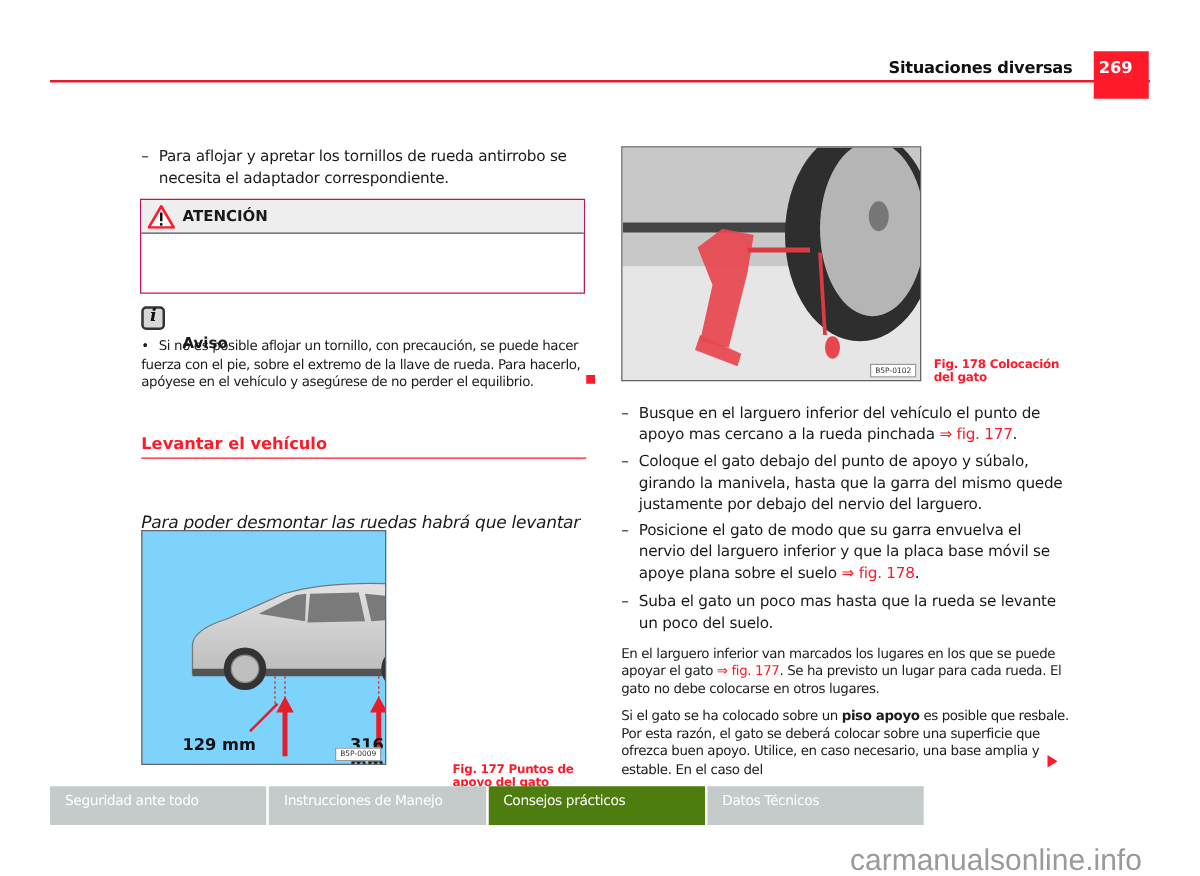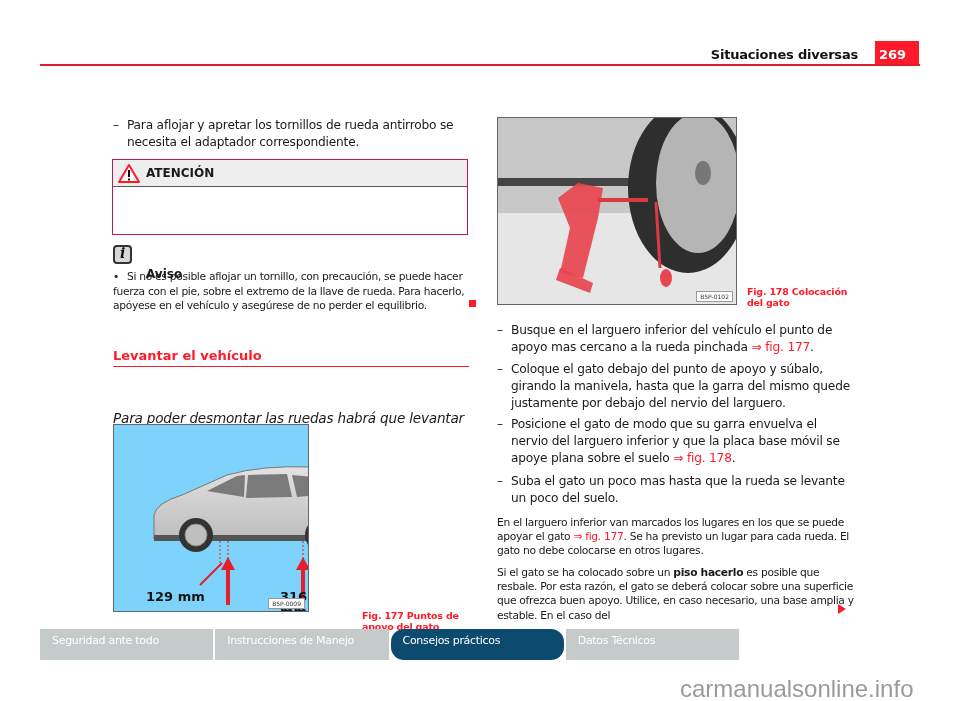--- a/index.html
+++ b/index.html
@@ -1,21 +1,21 @@
 <!DOCTYPE html>
 <html><head>
 <meta charset="utf-8">
 <style>
   * { box-sizing: border-box; margin: 0; padding: 0; }
   html, body { width: 960px; height: 701px; background: #ffffff; overflow: hidden; }
   body { position: relative; font-family: "DejaVu Sans", sans-serif; color: #1a1a1a; }
 
   .header-line { position: absolute; left: 40px; top: 64px; width: 880px; height: 2px; background: #e41e2b; }
   .header-title { position: absolute; top: 47px; right: 102px; font-size: 13px; font-weight: bold; color: #111; letter-spacing: -0.2px; }
-  .page-num { position: absolute; top: 41px; left: 875px; width: 44px; height: 23px; background: #ff1a2a; color: #fff; font-size: 13px; font-weight: bold; padding: 6px 0 0 4px; }
+  .page-num { position: absolute; top: 41px; left: 875px; width: 44px; height: 38px; background: #ff1a2a; color: #fff; font-size: 13px; font-weight: bold; padding: 6px 0 0 4px; }
 
   .dash-item { position: absolute; font-size: 12.2px; line-height: 17px; letter-spacing: -0.2px; }
   .dash-item .dash { position: absolute; left: 0; top: 0; }
   .dash-item .txt { display: block; padding-left: 14px; }
   .ref { color: #ff1a2a; }
 
   .warn-box { position: absolute; left: 112px; top: 159px; width: 356px; height: 76px; border: 1px solid #be185d; }
   .warn-head { height: 27px; background: #eeeeee; border-bottom: 1px solid #555; position: relative; }
   .warn-icon { position: absolute; left: 5px; top: 4px; width: 22px; height: 19px; }
   .warn-title { position: absolute; left: 33px; top: 6px; font-size: 12px; font-weight: bold; }
@@ -34,21 +34,21 @@
   .figure { position: absolute; border: 1px solid #666; overflow: hidden; }
   .fig-code { position: absolute; right: 3px; bottom: 2px; background: #fff; font-size: 6px; color: #333; padding: 1px 3px; border: 1px solid #999; }
   .fig-caption { position: absolute; font-size: 9.5px; font-weight: bold; color: #ff1a2a; line-height: 11px; letter-spacing: -0.2px; }
   .dim-label { position: absolute; font-size: 13px; font-weight: bold; color: #111; }
 
   .para { position: absolute; left: 497px; width: 360px; font-size: 10.7px; line-height: 14.2px; letter-spacing: -0.3px; }
   .next-arrow { position: absolute; left: 838px; top: 604px; width: 0; height: 0; border-top: 5px solid transparent; border-bottom: 5px solid transparent; border-left: 8px solid #ff1a2a; }
 
   .footer { position: absolute; left: 40px; top: 629px; width: 699px; height: 31px; display: flex; gap: 2px; }
   .footer-tab { flex: 1; background: #c5cbcb; color: #fff; font-size: 11px; padding: 5px 0 0 12px; letter-spacing: -0.3px; }
-  .footer-tab.active { background: #0c4a6e; border-radius: 13px; }
+  .footer-tab.active { background: #4d7c0f; }
 
   .watermark { position: absolute; left: 680px; top: 675px; font-size: 24px; color: #9a9a9a; font-family: "Liberation Sans", sans-serif; }
 </style>
 </head>
 <body>
 
 <div class="header-line"></div>
 <div class="header-title">Situaciones diversas</div>
 <div class="page-num">269</div>
 
@@ -153,21 +153,21 @@
 </div>
 <div class="dash-item" style="left:497px; top:473px; width:360px;">
   <span class="dash">–</span>
   <span class="txt">Suba el gato un poco mas hasta que la rueda se levante un poco del suelo.</span>
 </div>
 
 <div class="para" style="top:516px;">
   <span>En el larguero inferior van marcados los lugares en los que se puede apoyar el gato </span><span class="ref">⇒ fig. 177</span><span>. Se ha previsto un lugar para cada rueda. El gato no debe colocarse en otros lugares.</span>
 </div>
 <div class="para" style="top:566px;">
-  <span>Si el gato se ha colocado sobre un </span><b>piso hacerlo</b><span> es posible que resbale. Por esta razón, el gato se deberá colocar sobre una superficie que ofrezca buen apoyo. Utilice, en caso necesario, una base amplia y estable. En el caso del</span>
+  <span>Si el gato se ha colocado sobre un </span><b>piso apoyo</b><span> es posible que resbale. Por esta razón, el gato se deberá colocar sobre una superficie que ofrezca buen apoyo. Utilice, en caso necesario, una base amplia y estable. En el caso del</span>
 </div>
 <div class="next-arrow"></div>
 
 <div class="footer">
   <div class="footer-tab">Seguridad ante todo</div>
   <div class="footer-tab">Instrucciones de Manejo</div>
   <div class="footer-tab active">Consejos prácticos</div>
   <div class="footer-tab">Datos Técnicos</div>
 </div>
 

